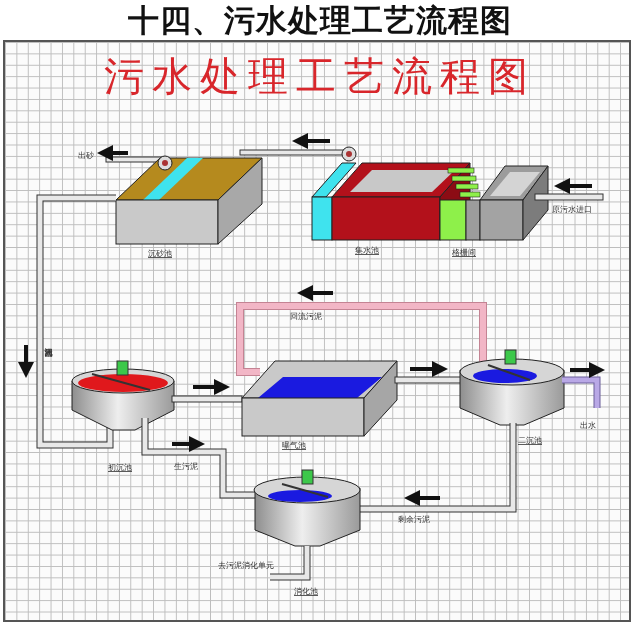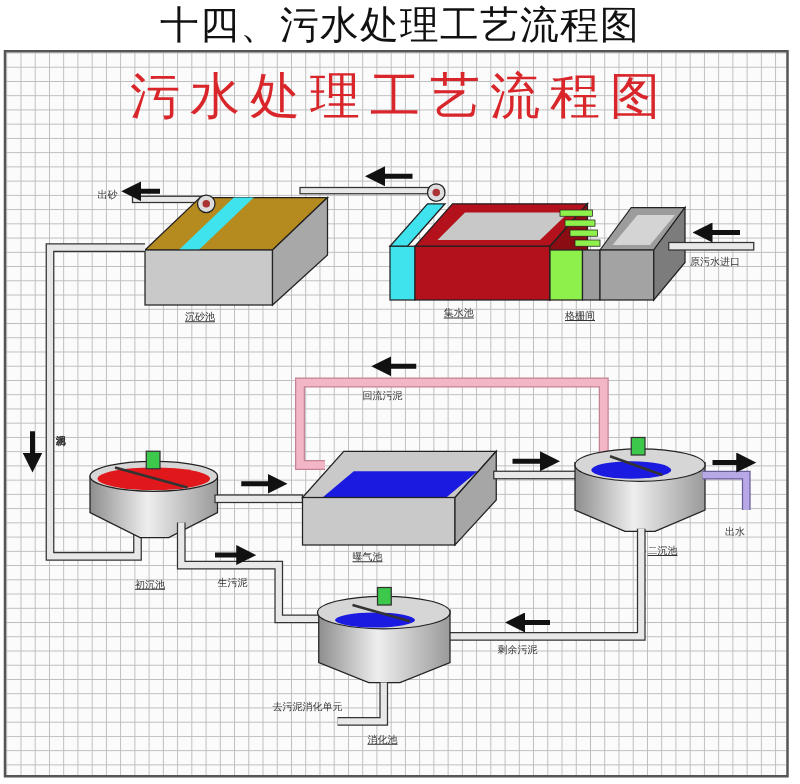--- a/index.html
+++ b/index.html
@@ -1,19 +1,19 @@
 <!DOCTYPE html>
 <html><head>
 <meta charset="utf-8">
 <style>
   html, body { margin: 0; padding: 0; background: #ffffff; }
   body { width: 640px; height: 627px; position: relative; overflow: hidden;
          font-family: "DejaVu Sans", sans-serif; }
   #main-title { position: absolute; left: 0; top: 0; width: 640px; height: 40px;
-         text-align: center; font-size: 31px; font-weight: normal; color: #111;
+         text-align: center; font-size: 31px; font-weight: bold; color: #111;
          line-height: 40px; letter-spacing: 1px; }
   #frame { position: absolute; left: 3px; top: 40px; width: 628px; height: 582px;
          border: 2px solid #555; box-sizing: border-box;
          background-color: #fbfbfb;
          background-image:
            linear-gradient(to right, #bdbdbd 1px, transparent 1px),
            linear-gradient(to bottom, #bdbdbd 1px, transparent 1px);
          background-size: 11.4px 11.4px; }
   svg { position: absolute; left: 0; top: 0; }
   .lbl { font-size: 8px; fill: #333; }

